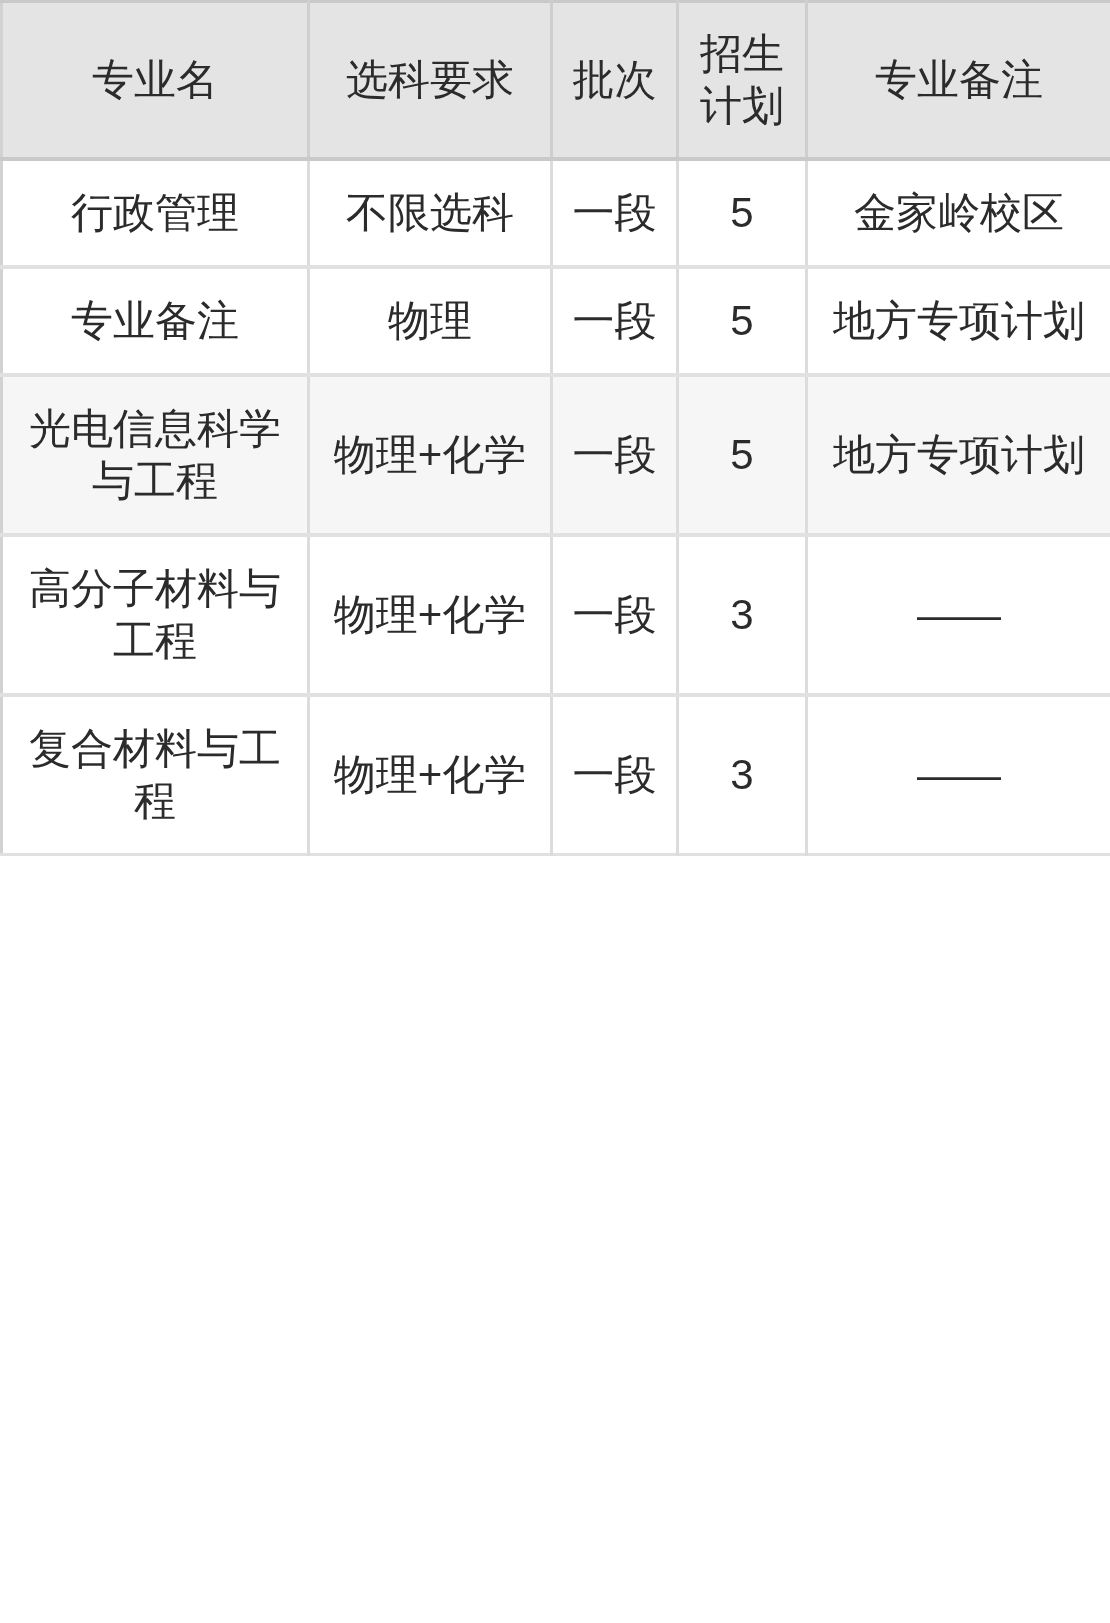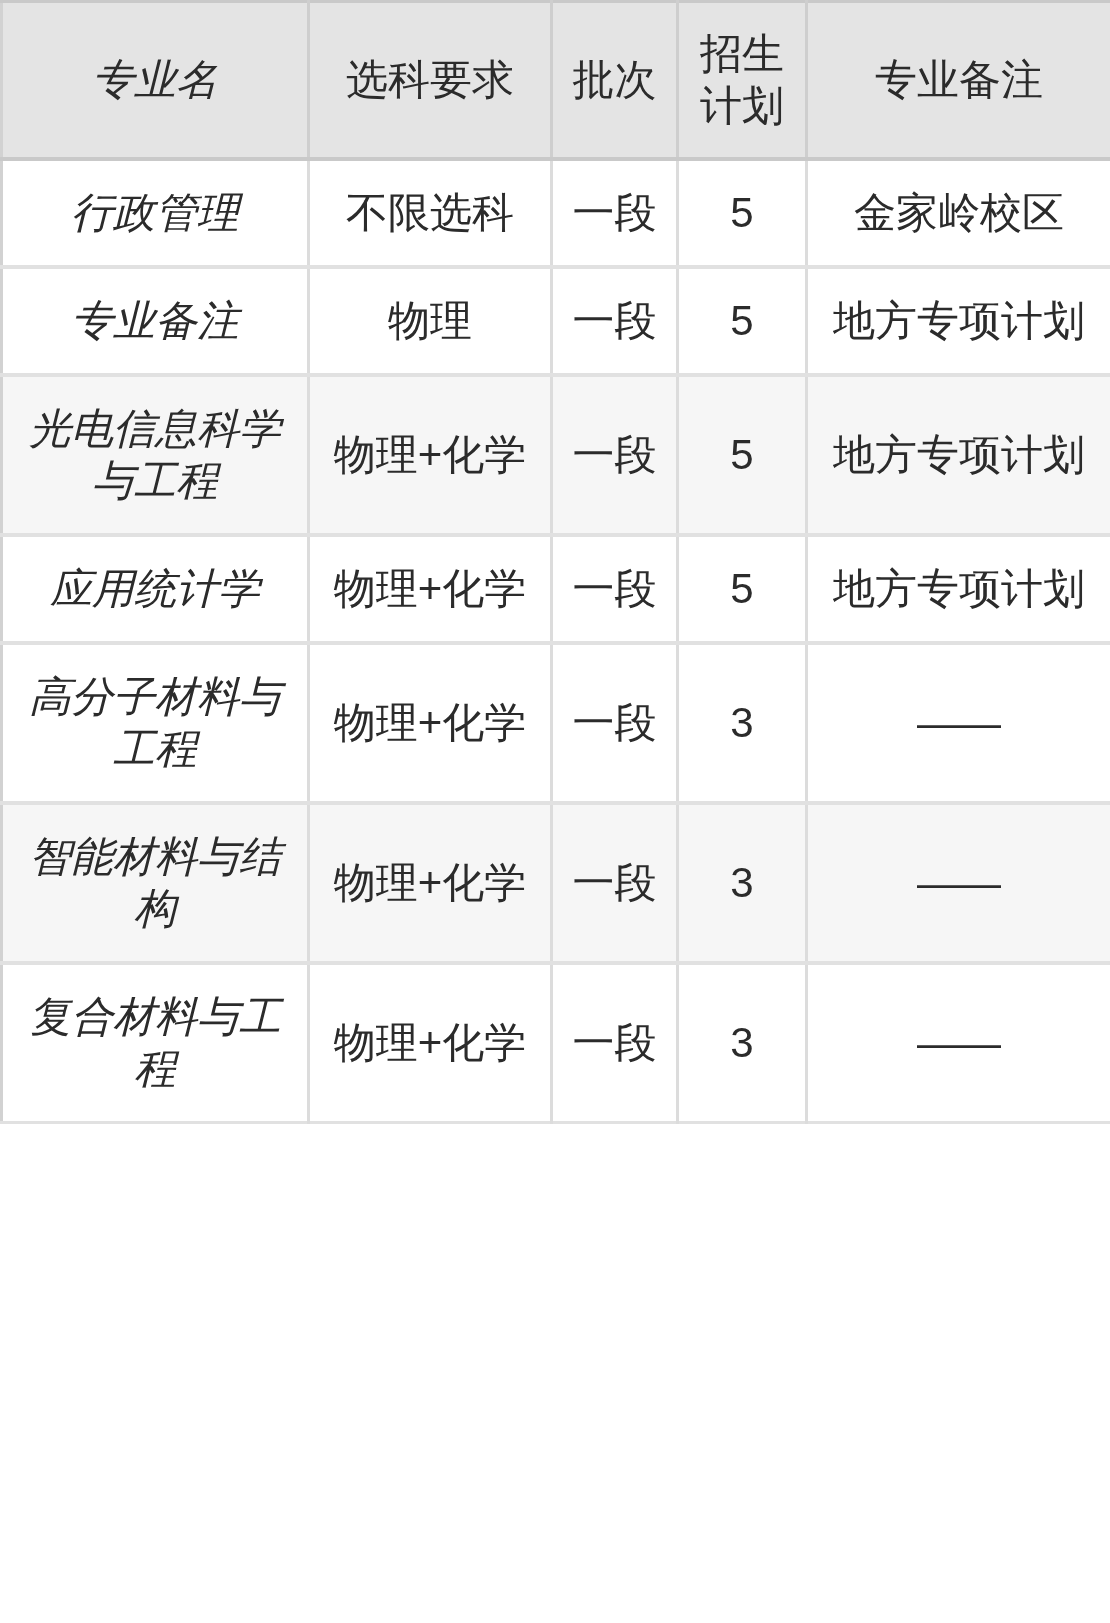--- a/index.html
+++ b/index.html
@@ -37,21 +37,20 @@
     border-bottom: 4px solid var(--header-border, #c9c9c9);
   }
   tbody td {
     padding: 26px 10px;
     border-left: 3px solid var(--v-border, #dcdcdc);
     border-top: 4px solid var(--row-border, #e1e1e1);
     background: transparent;
   }
   thead th:first-child, tbody td:first-child {
     border-left: none;
-    font-style: italic;
   }
   tbody tr:first-child td {
     border-top: none;
   }
   tbody tr.alt {
     background: var(--row-alt-bg, #f6f6f6);
   }
 </style>
 </head>
 <body>
@@ -89,35 +88,21 @@
         <td>地方专项计划</td>
       </tr>
       <tr class="alt">
         <td>光电信息科学与工程</td>
         <td>物理+化学</td>
         <td>一段</td>
         <td>5</td>
         <td>地方专项计划</td>
       </tr>
       <tr>
-        <td>应用统计学</td>
-        <td>物理+化学</td>
-        <td>一段</td>
-        <td>5</td>
-        <td>地方专项计划</td>
-      </tr>
-      <tr>
         <td>高分子材料与工程</td>
-        <td>物理+化学</td>
-        <td>一段</td>
-        <td>3</td>
-        <td>——</td>
-      </tr>
-      <tr class="alt">
-        <td>智能材料与结构</td>
         <td>物理+化学</td>
         <td>一段</td>
         <td>3</td>
         <td>——</td>
       </tr>
       <tr>
         <td>复合材料与工程</td>
         <td>物理+化学</td>
         <td>一段</td>
         <td>3</td>

